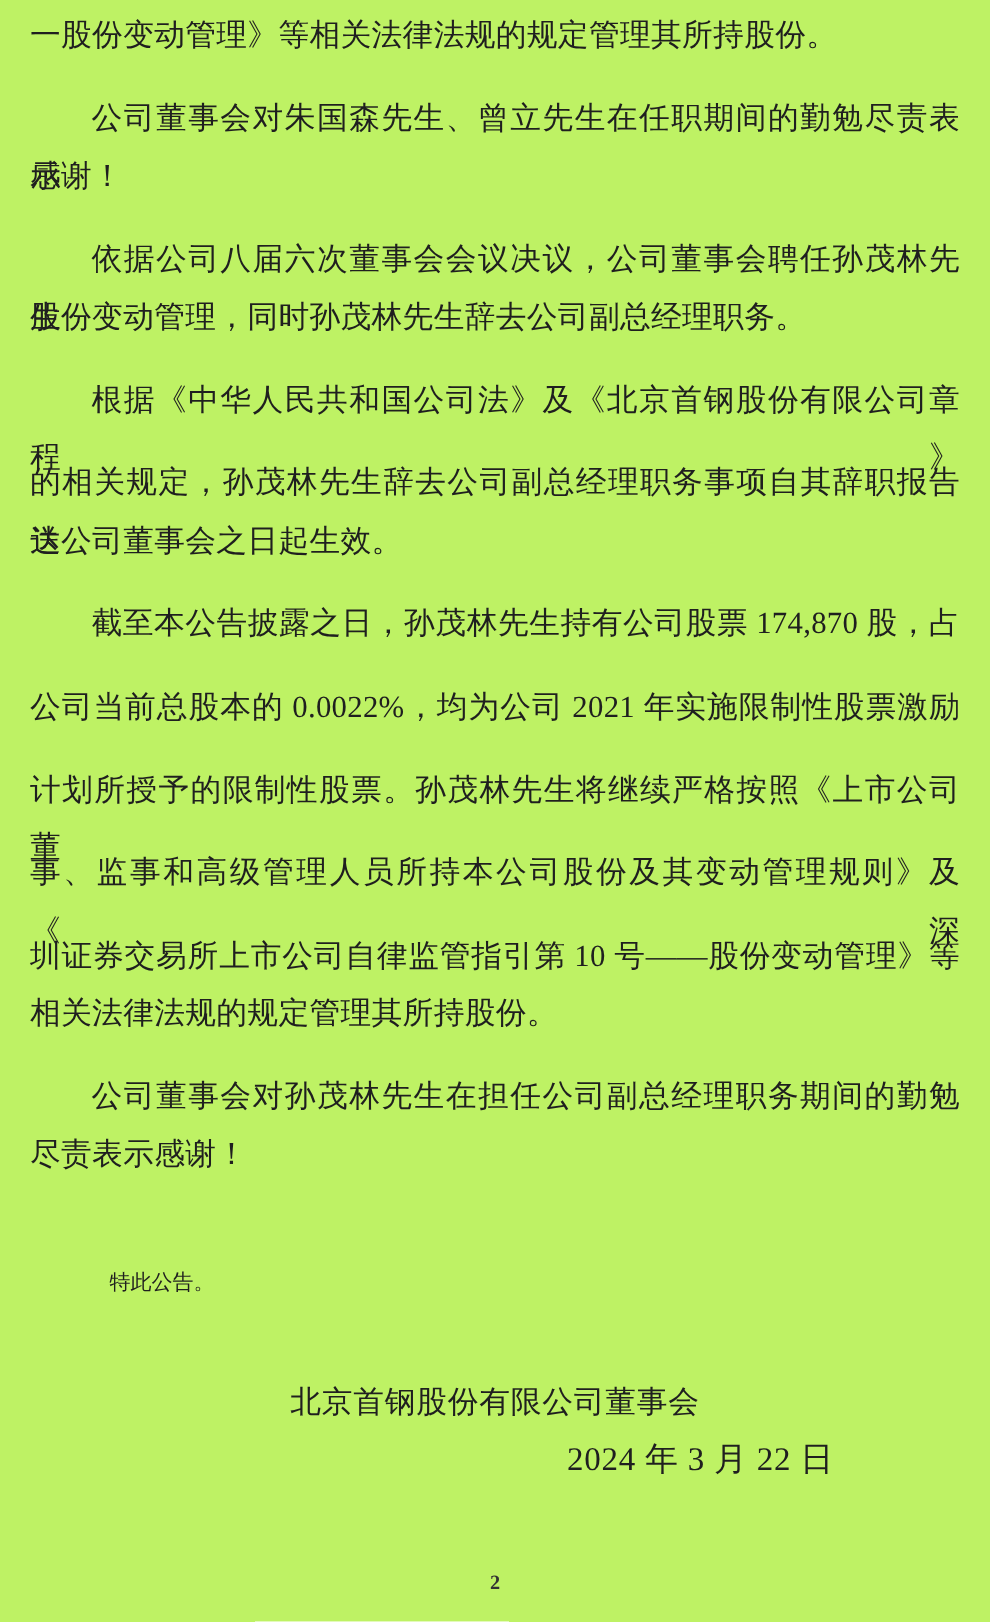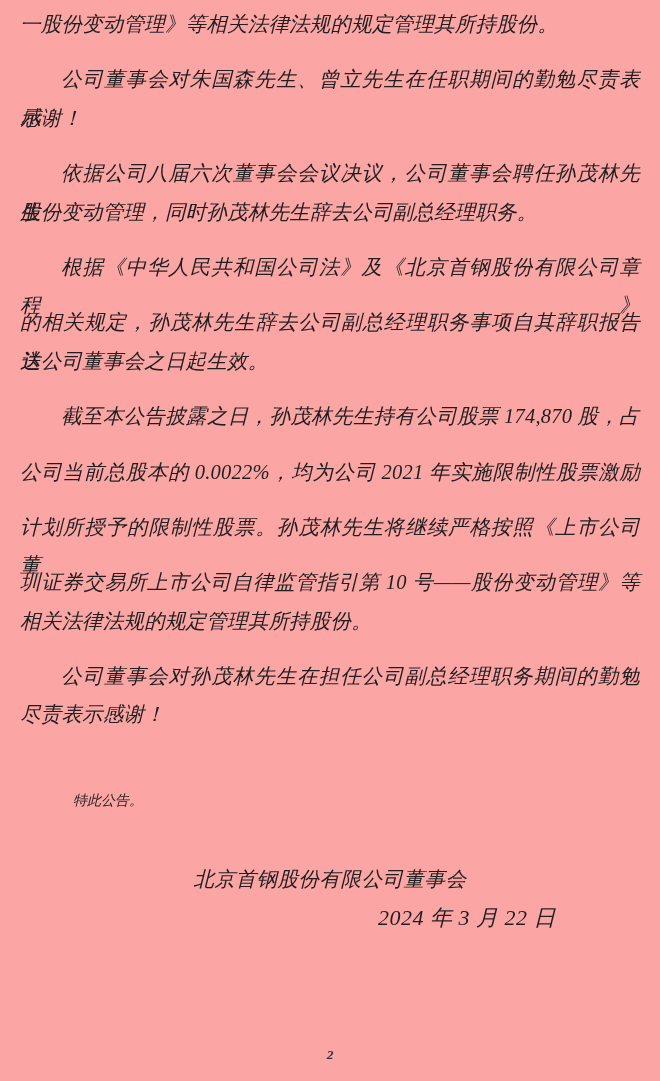--- a/index.html
+++ b/index.html
@@ -4,25 +4,24 @@
 <style>
   html, body {
     margin: 0;
     padding: 0;
     background: #ffffff;
   }
   .page {
     position: relative;
     width: 660px;
     height: 1081px;
-    background: #fca5a5;
+    background: #bef264;
     overflow: hidden;
     font-family: "Liberation Serif", "DejaVu Serif", serif;
     color: #1f1f1f;
-    font-style: italic;
   }
   .body-text {
     padding: 5px 20px 0 20px;
     font-size: 20.5px;
     line-height: 38.4px;
   }
   .line {
     height: 38.4px;
     white-space: nowrap;
     text-align: left;
@@ -93,20 +92,21 @@
       <div class="line indent justify">公司董事会对朱国森先生、曾立先生在任职期间的勤勉尽责表示</div>
       <div class="line">感谢！</div>
       <div class="line indent justify">依据公司八届六次董事会会议决议，公司董事会聘任孙茂林先生</div>
       <div class="line">股份变动管理，同时孙茂林先生辞去公司副总经理职务。</div>
       <div class="line indent justify">根据《中华人民共和国公司法》及《北京首钢股份有限公司章程》</div>
       <div class="line justify">的相关规定，孙茂林先生辞去公司副总经理职务事项自其辞职报告送</div>
       <div class="line">达公司董事会之日起生效。</div>
       <div class="line indent justify">截至本公告披露之日，孙茂林先生持有公司股票 174,870 股，占</div>
       <div class="line justify">公司当前总股本的 0.0022%，均为公司 2021 年实施限制性股票激励</div>
       <div class="line justify">计划所授予的限制性股票。孙茂林先生将继续严格按照《上市公司董</div>
+      <div class="line justify">事、监事和高级管理人员所持本公司股份及其变动管理规则》及《深</div>
       <div class="line justify">圳证券交易所上市公司自律监管指引第 10 号——股份变动管理》等</div>
       <div class="line">相关法律法规的规定管理其所持股份。</div>
       <div class="line indent justify">公司董事会对孙茂林先生在担任公司副总经理职务期间的勤勉</div>
       <div class="line">尽责表示感谢！</div>
     </div>
 
   <div class="spacer-closing"></div>
 
   <div class="closing-line">
     <span class="inner">特此公告。</span>

